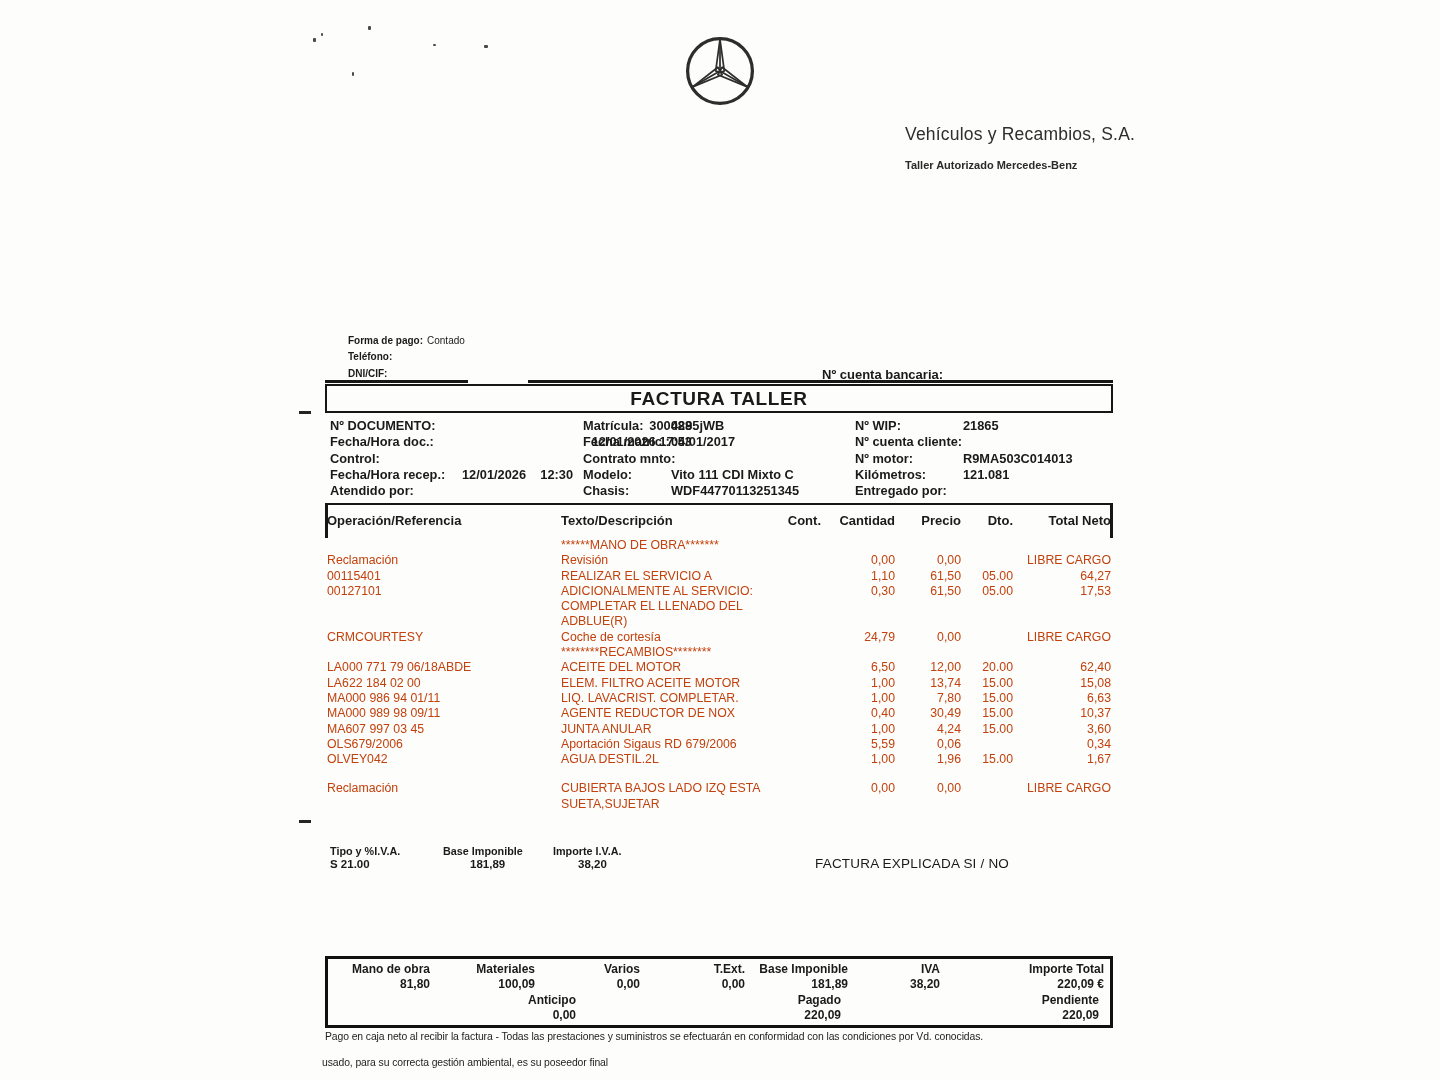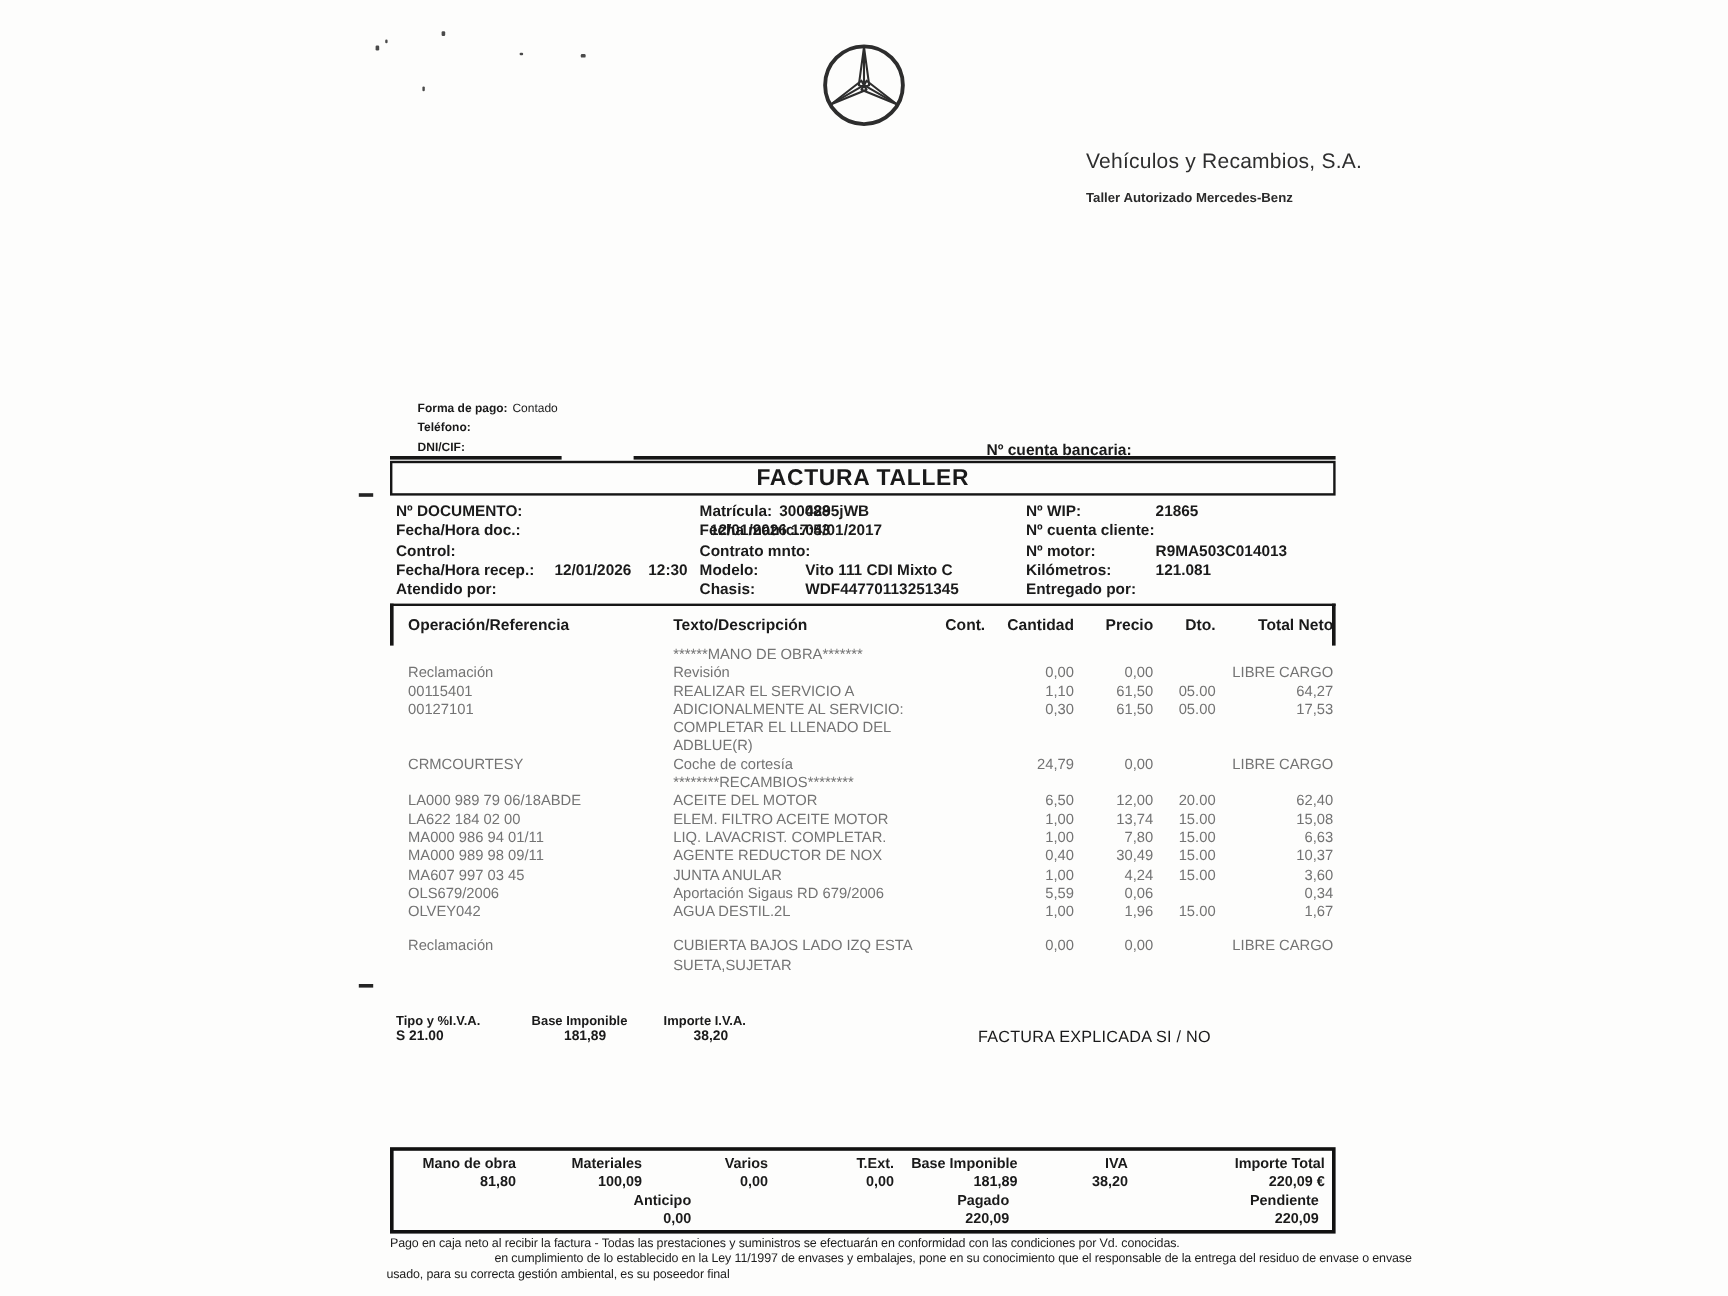--- a/index.html
+++ b/index.html
@@ -40,22 +40,22 @@
   .dval.vr { display:inline-block; width:230px; text-align:right; }
   
   .grid-row { display:grid; grid-template-columns:230px 218px 48px 74px 66px 52px 100px; }
   .items-header {
     position:absolute; left:325px; top:503px; width:788px; box-sizing:border-box;
     border-top:2.5px solid #161616; padding-top:8px; height:31px;
     font-size:13px; font-weight:700;
   }
   .vbar { position:absolute; top:503px; width:2.5px; height:35px; background:#161616; }
   .vbar-l { left:325px; } .vbar-r { left:1110px; }
-  .items-body { position:absolute; left:325px; top:538px; width:788px; font-size:12.3px; line-height:15.3px; color:#737373; }
-  .c-ref  { padding-left:15px; white-space:nowrap; }
+  .items-body { position:absolute; left:325px; top:538px; width:788px; font-size:12.3px; line-height:15.3px; color:#c2410c; }
+  .c-ref  { padding-left:2px; white-space:nowrap; }
   .c-desc { padding-left:6px; white-space:pre-line; }
   .c-cont, .c-qty, .c-price, .c-dto, .c-total { text-align:right; white-space:nowrap; }
   .c-total { padding-right:2px; }
   .row-gap { margin-top:14px; }
   
   .iva-lbl { position:absolute; font-size:10.8px; font-weight:700; }
   .iva-val { position:absolute; font-size:11.5px; font-weight:700; }
   .iva-tipo-l { left:330px; top:845px; }  .iva-tipo-v { left:330px; top:858px; }
   .iva-base-l { left:443px; top:845px; }  .iva-base-v { left:470px; top:858px; }
   .iva-imp-l  { left:553px; top:845px; }  .iva-imp-v  { left:578px; top:858px; }
@@ -214,21 +214,21 @@
     <div class="grid-row">
         <div class="c-ref"></div>
         <div class="c-desc">********RECAMBIOS********</div>
         <div class="c-cont"></div>
         <div class="c-qty"></div>
         <div class="c-price"></div>
         <div class="c-dto"></div>
         <div class="c-total"></div>
       </div>
     <div class="grid-row">
-        <div class="c-ref">LA000 989 79 06/18ABDE</div>
+        <div class="c-ref">LA000 771 79 06/18ABDE</div>
         <div class="c-desc">ACEITE DEL MOTOR</div>
         <div class="c-cont"></div>
         <div class="c-qty">6,50</div>
         <div class="c-price">12,00</div>
         <div class="c-dto">20.00</div>
         <div class="c-total">62,40</div>
       </div>
     <div class="grid-row">
         <div class="c-ref">LA622 184 02 00</div>
         <div class="c-desc">ELEM. FILTRO ACEITE MOTOR</div>
@@ -344,16 +344,15 @@
           <div>220,09</div>
         </div>
       <div class="tot-cell">
           <div>Pendiente</div>
           <div>220,09</div>
         </div>
     </div>
   </div>
 
   <div class="foot foot-1">Pago en caja neto al recibir la factura - Todas las prestaciones y suministros se efectuarán en conformidad con las condiciones por Vd. conocidas.</div>
-  <div class="foot foot-2">en cumplimiento de lo establecido en la Ley 11/1997 de envases y embalajes, pone en su conocimiento que el responsable de la entrega del residuo de envase o envase</div>
   <div class="foot foot-3">usado, para su correcta gestión ambiental, es su poseedor final</div>
 
 </div>
 
 </body></html>

